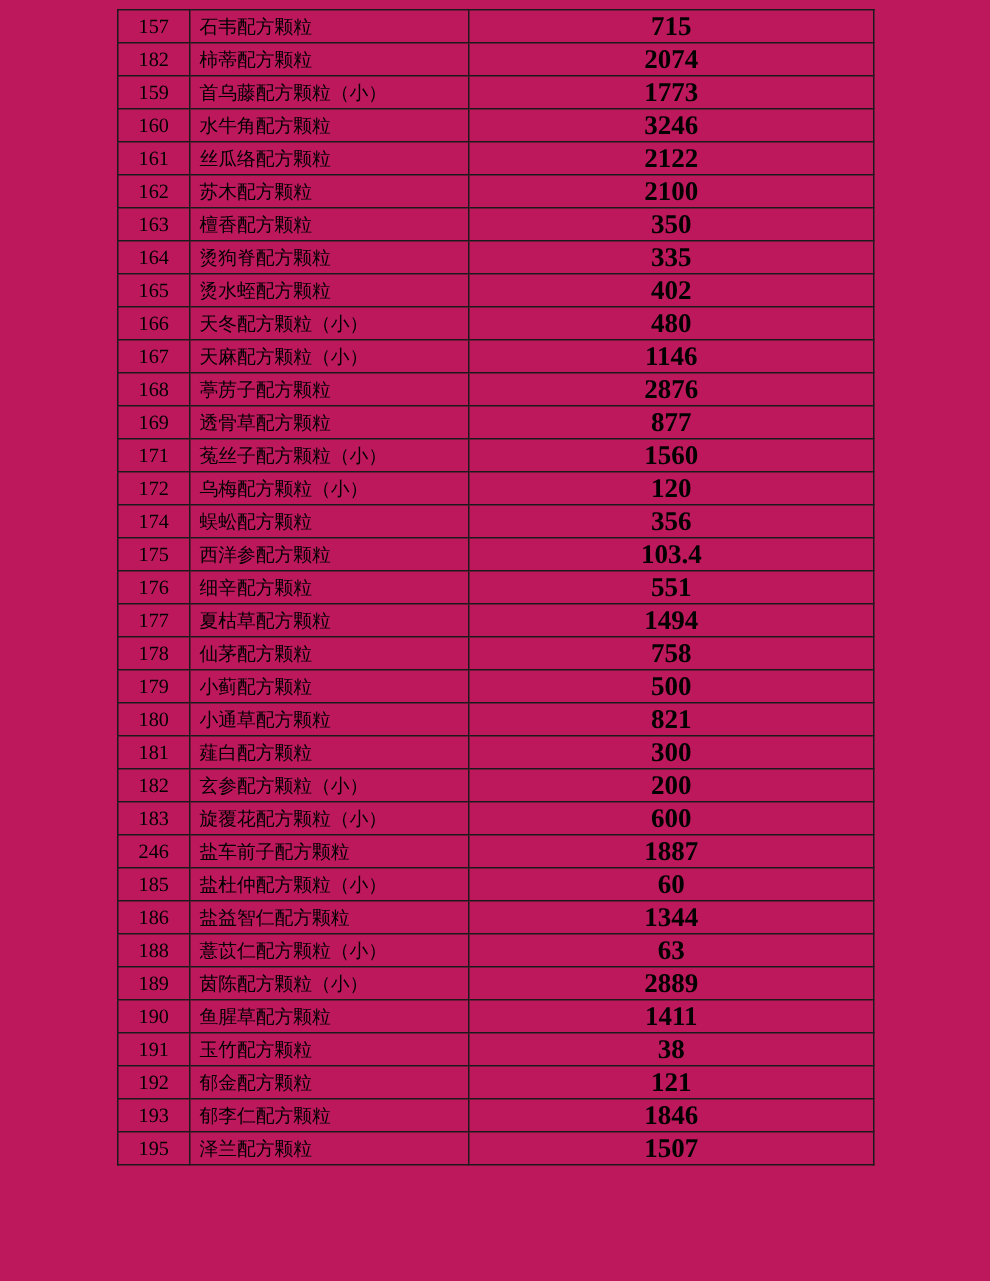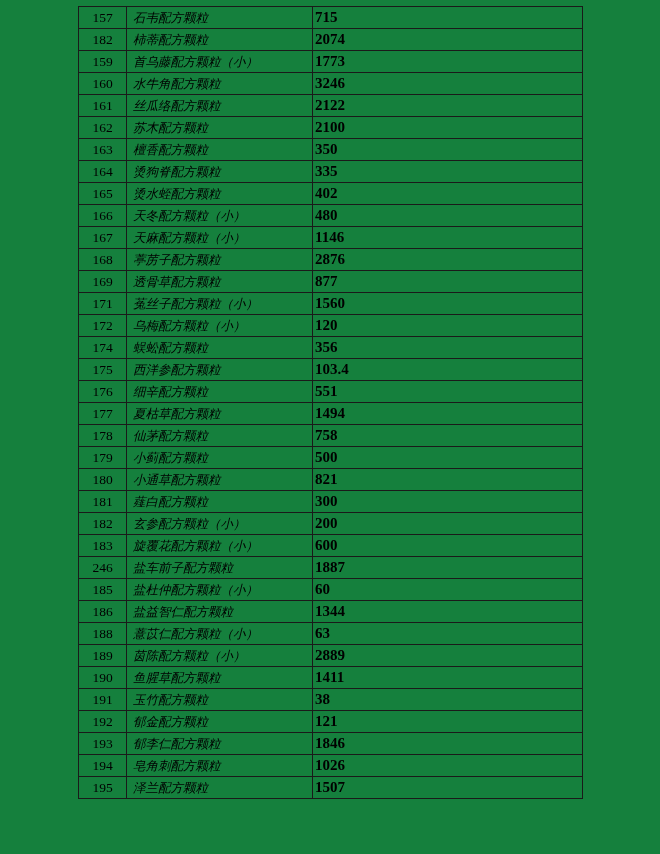--- a/index.html
+++ b/index.html
@@ -11,21 +11,21 @@
     width: 660px;
     height: 854px;
     font-family: "Liberation Serif", "DejaVu Serif", serif;
     color: #000000;
     overflow: hidden;
   }
   .page {
     position: relative;
     width: 660px;
     height: 854px;
-    background: #15803d;
+    background: #be185d;
   }
   .doc-table {
     position: absolute;
     left: 78px;
     top: 6px;
     width: 504px;
     border-collapse: collapse;
     table-layout: fixed;
   }
   .doc-table col.c-num { width: 48px; }
@@ -45,25 +45,25 @@
   .doc-table td.num {
     text-align: center;
     font-family: "Liberation Serif", "DejaVu Serif", serif;
     font-size: 13.5px;
   }
   .doc-table td.name {
     text-align: left;
     padding-left: 6px;
     font-family: "DejaVu Sans", "Liberation Sans", sans-serif;
     font-size: 12.5px;
-    font-style: italic;
   }
   .doc-table td.val {
+    text-align: center;
     font-family: "Liberation Serif", "DejaVu Serif", serif;
-    font-size: 15px;
+    font-size: 18px;
     font-weight: bold;
   }
 </style>
 </head>
 <body>
 
 <div class="page">
   <table class="doc-table">
     <colgroup>
       <col class="c-num">
@@ -235,24 +235,19 @@
           <td class="num">192</td>
           <td class="name">郁金配方颗粒</td>
           <td class="val">121</td>
         </tr>
         <tr>
           <td class="num">193</td>
           <td class="name">郁李仁配方颗粒</td>
           <td class="val">1846</td>
         </tr>
         <tr>
-          <td class="num">194</td>
-          <td class="name">皂角刺配方颗粒</td>
-          <td class="val">1026</td>
-        </tr>
-        <tr>
           <td class="num">195</td>
           <td class="name">泽兰配方颗粒</td>
           <td class="val">1507</td>
         </tr>
       </tbody>
   </table>
 </div>
 
 </body></html>

